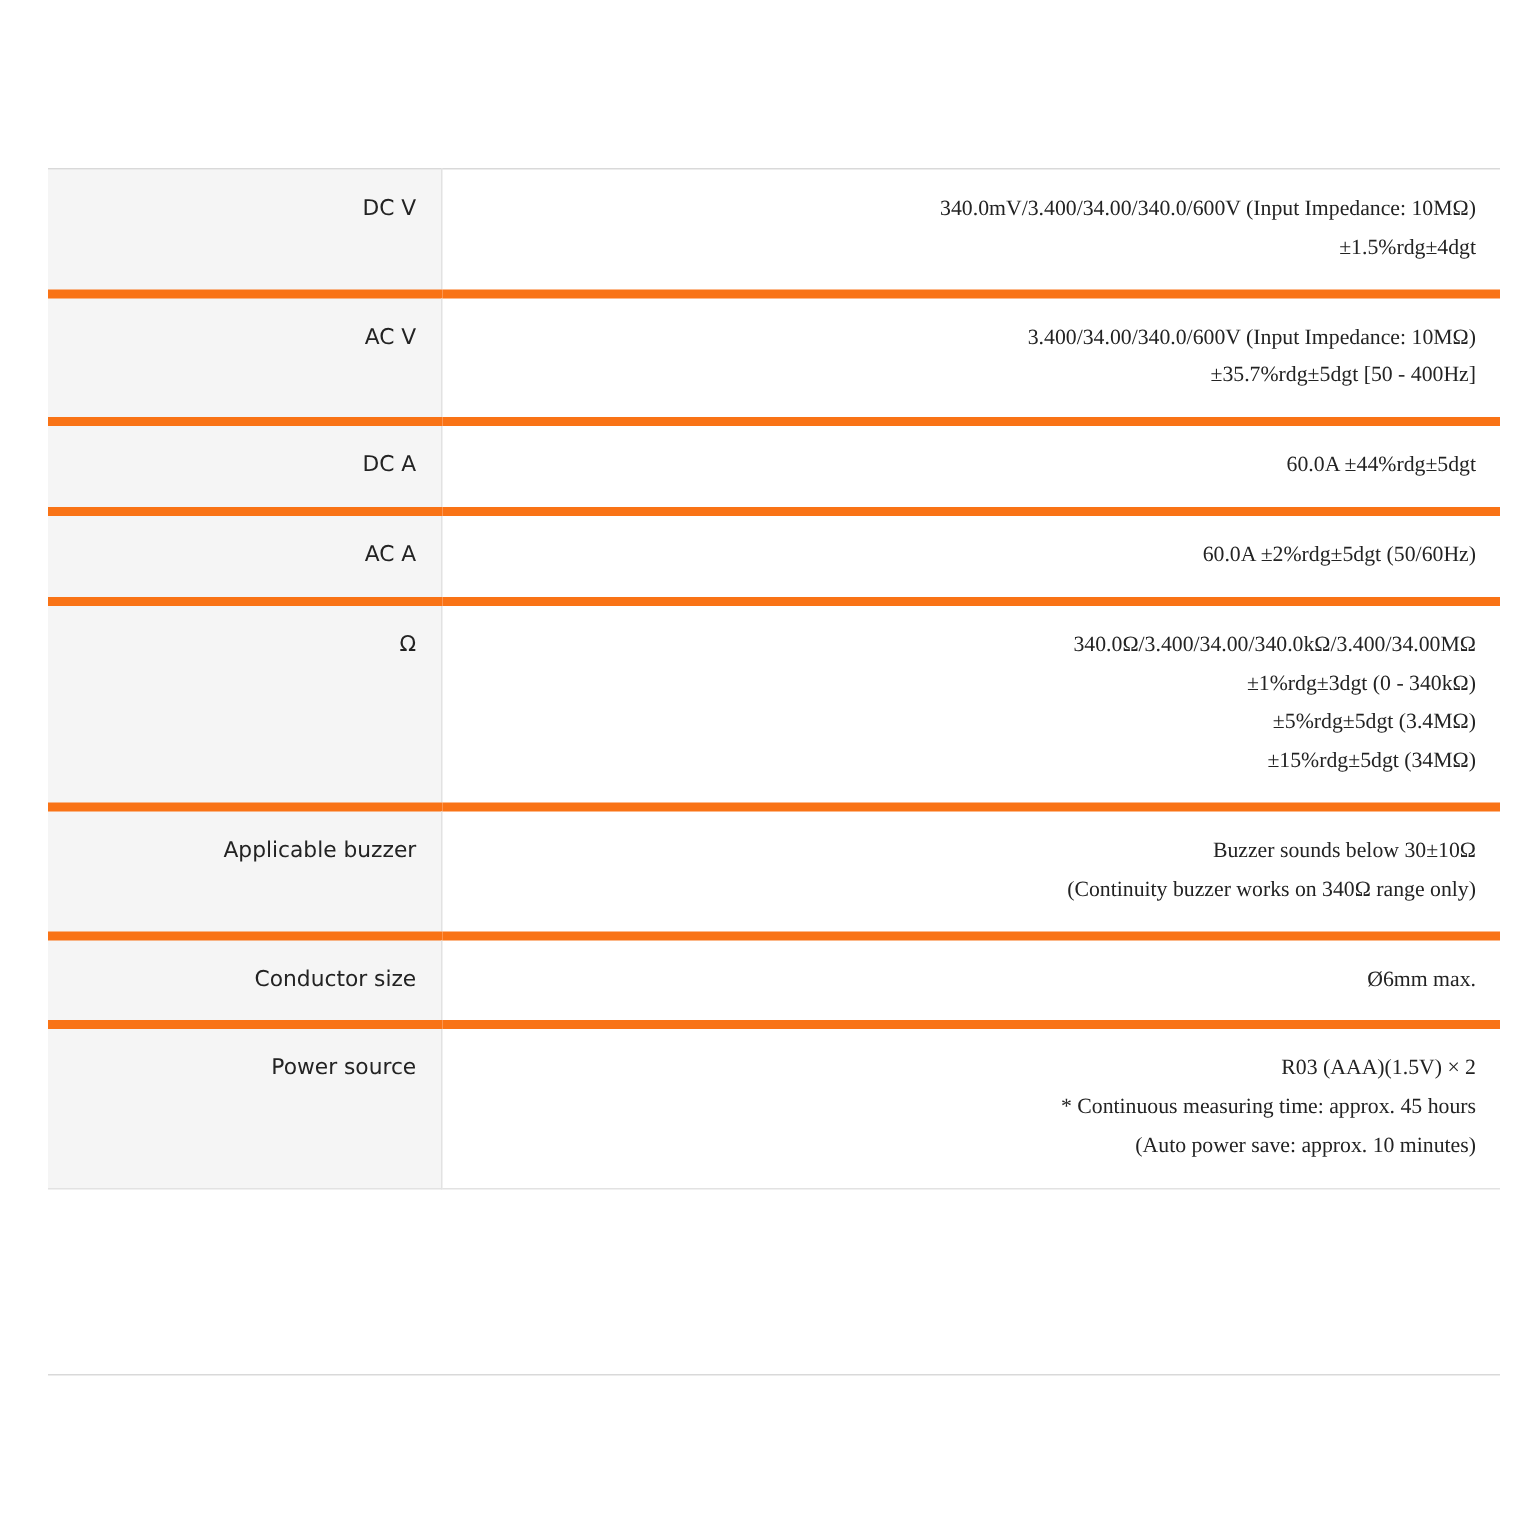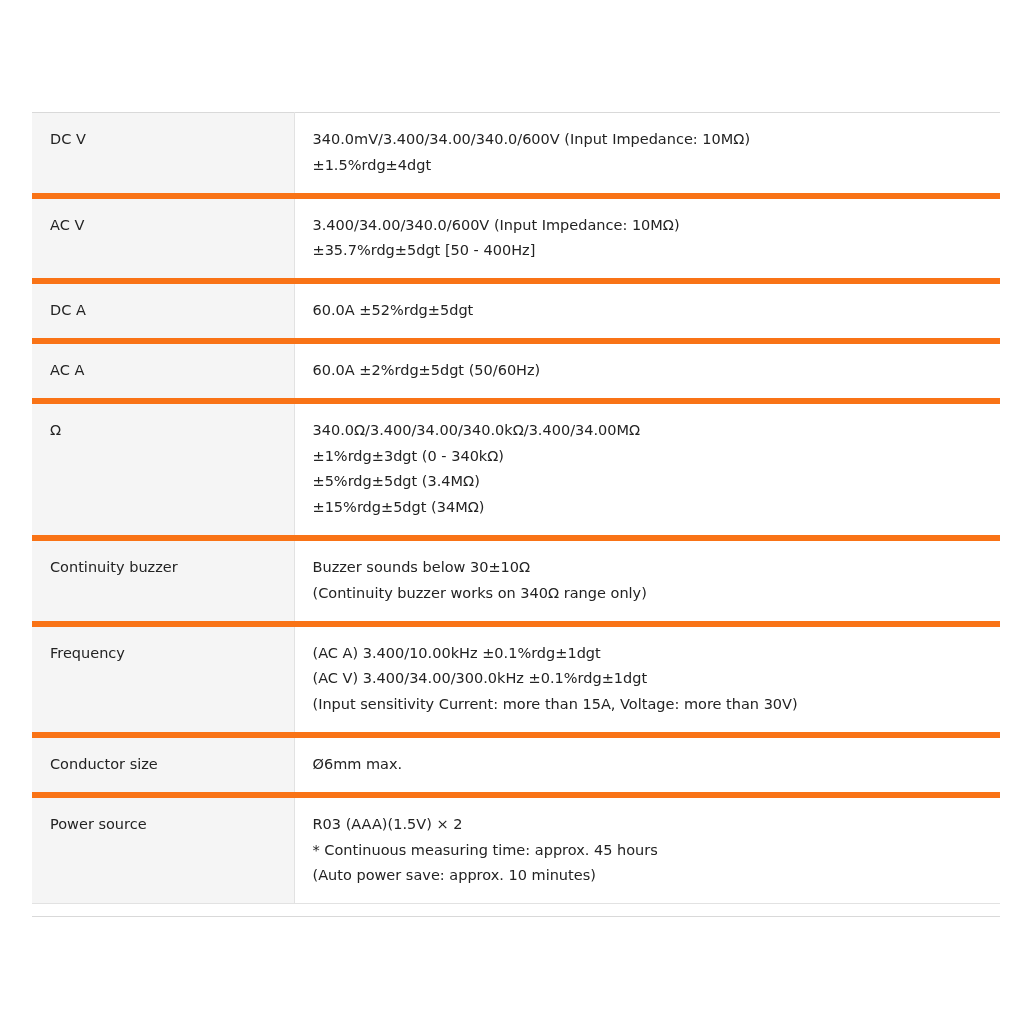--- a/index.html
+++ b/index.html
@@ -12,20 +12,21 @@
     height: 1024px;
     font-family: "DejaVu Sans", "Liberation Sans", sans-serif;
     color: #222222;
     overflow: hidden;
   }
   .page {
     position: relative;
     width: 1024px;
     height: 1024px;
     box-sizing: border-box;
+    text-align: right;
   }
   .spec-wrap {
     position: absolute;
     left: 32px;
     top: 112px;
     width: 968px;
     overflow: hidden;
     height: 808px;
   }
   table.spec {
@@ -51,20 +52,21 @@
     background: #f5f5f5;
     border-right: 1px solid #e2e2e2;
     color: #2a2a2a;
   }
   td.value {
     background: #ffffff;
   }
   .line {
     display: block;
     white-space: pre;
+    font-family: Liberation Serif, serif;
   }
   .bottom-edge {
     position: absolute;
     left: 32px;
     top: 916px;
     width: 968px;
     height: 6px;
     background: #ffffff;
     border-top: 1px solid #d9d9d9;
   }
@@ -114,51 +116,43 @@
           <tr>
             <td class="label">AC V</td>
             <td class="value">
               <span class="line">3.400/34.00/340.0/600V (Input Impedance: 10MΩ)</span>
               <span class="line">±35.7%rdg±5dgt [50 - 400Hz]</span>
             </td>
           </tr>
           <tr>
             <td class="label">DC A</td>
             <td class="value">
-              <span class="line">60.0A ±52%rdg±5dgt</span>
+              <span class="line">60.0A ±44%rdg±5dgt</span>
             </td>
           </tr>
           <tr>
             <td class="label">AC A</td>
             <td class="value">
               <span class="line">60.0A ±2%rdg±5dgt (50/60Hz)</span>
             </td>
           </tr>
           <tr>
             <td class="label">Ω</td>
             <td class="value">
               <span class="line">340.0Ω/3.400/34.00/340.0kΩ/3.400/34.00MΩ</span>
               <span class="line">±1%rdg±3dgt (0 - 340kΩ)</span>
               <span class="line">±5%rdg±5dgt (3.4MΩ)</span>
               <span class="line">±15%rdg±5dgt (34MΩ)</span>
             </td>
           </tr>
           <tr>
-            <td class="label">Continuity buzzer</td>
+            <td class="label">Applicable buzzer</td>
             <td class="value">
               <span class="line">Buzzer sounds below 30±10Ω</span>
               <span class="line">(Continuity buzzer works on 340Ω range only)</span>
-            </td>
-          </tr>
-          <tr>
-            <td class="label">Frequency</td>
-            <td class="value">
-              <span class="line">(AC A) 3.400/10.00kHz ±0.1%rdg±1dgt</span>
-              <span class="line">(AC V) 3.400/34.00/300.0kHz ±0.1%rdg±1dgt</span>
-              <span class="line">(Input sensitivity Current: more than 15A, Voltage: more than 30V)</span>
             </td>
           </tr>
           <tr>
             <td class="label">Conductor size</td>
             <td class="value">
               <span class="line">Ø6mm max.</span>
             </td>
           </tr>
           <tr>
             <td class="label">Power source</td>

